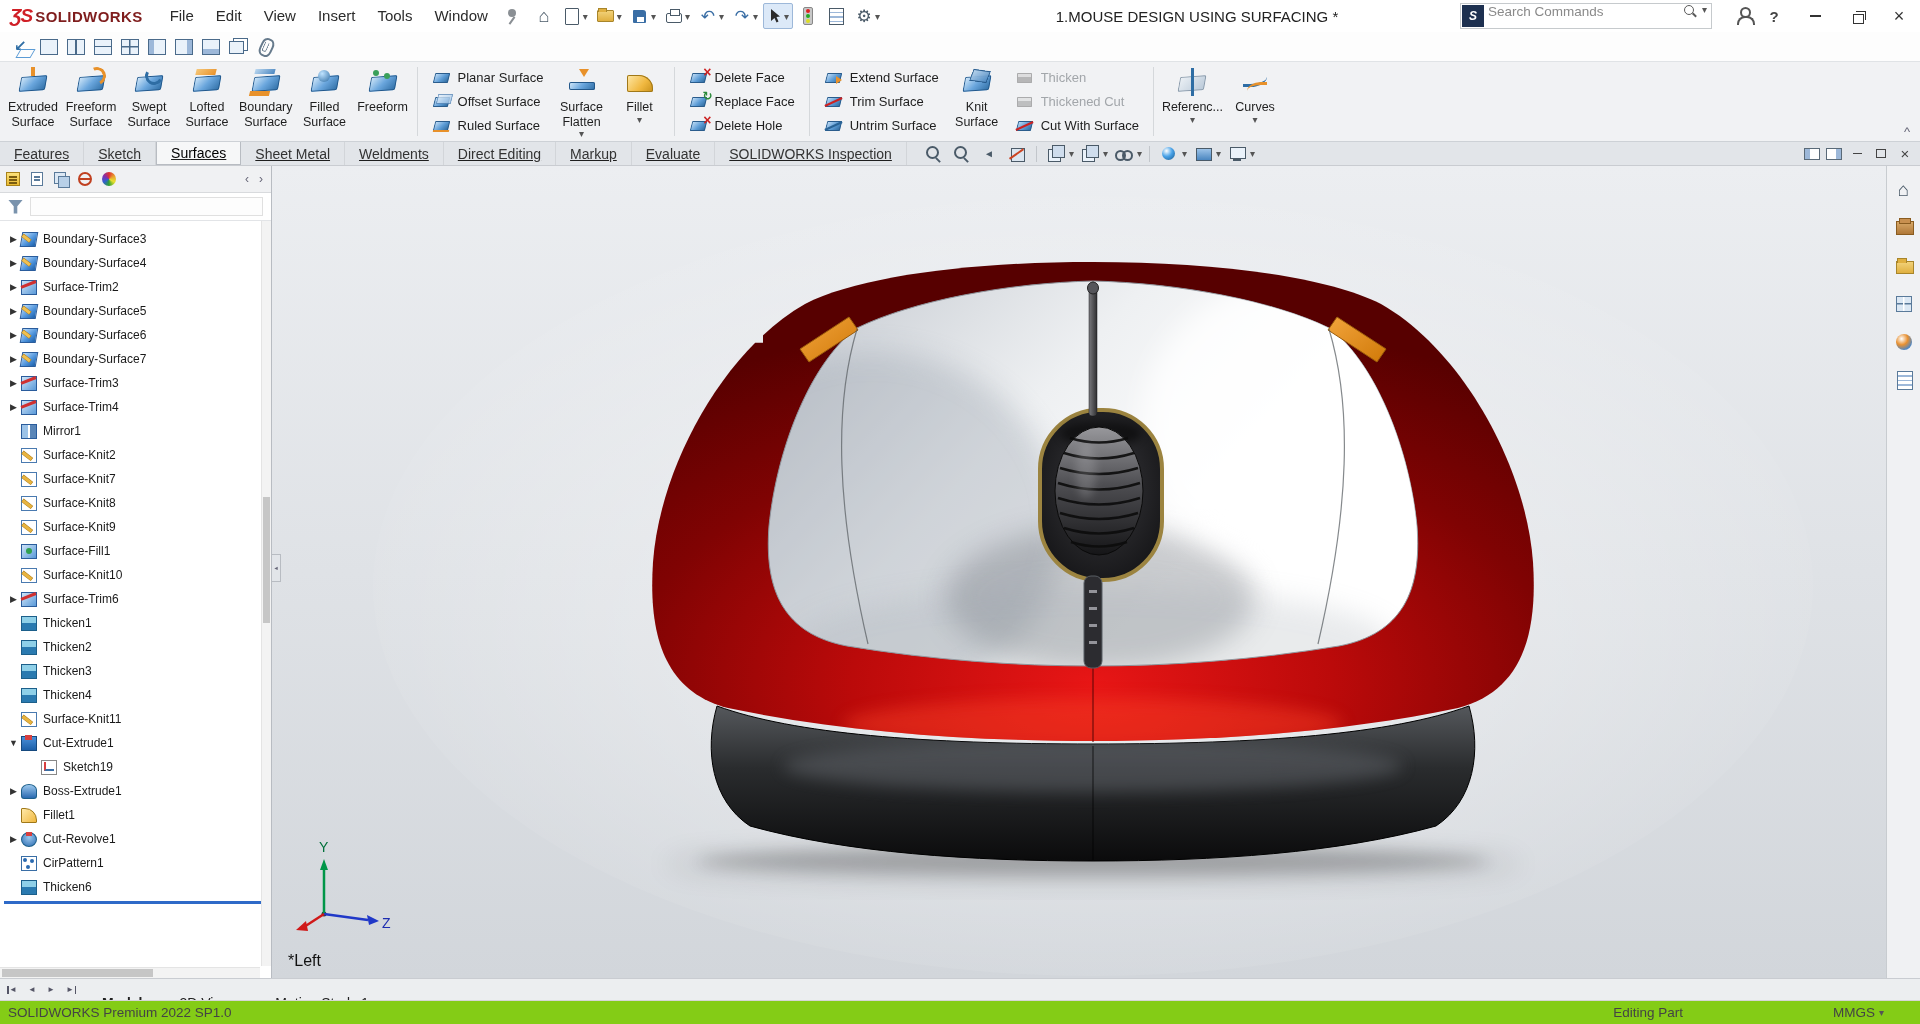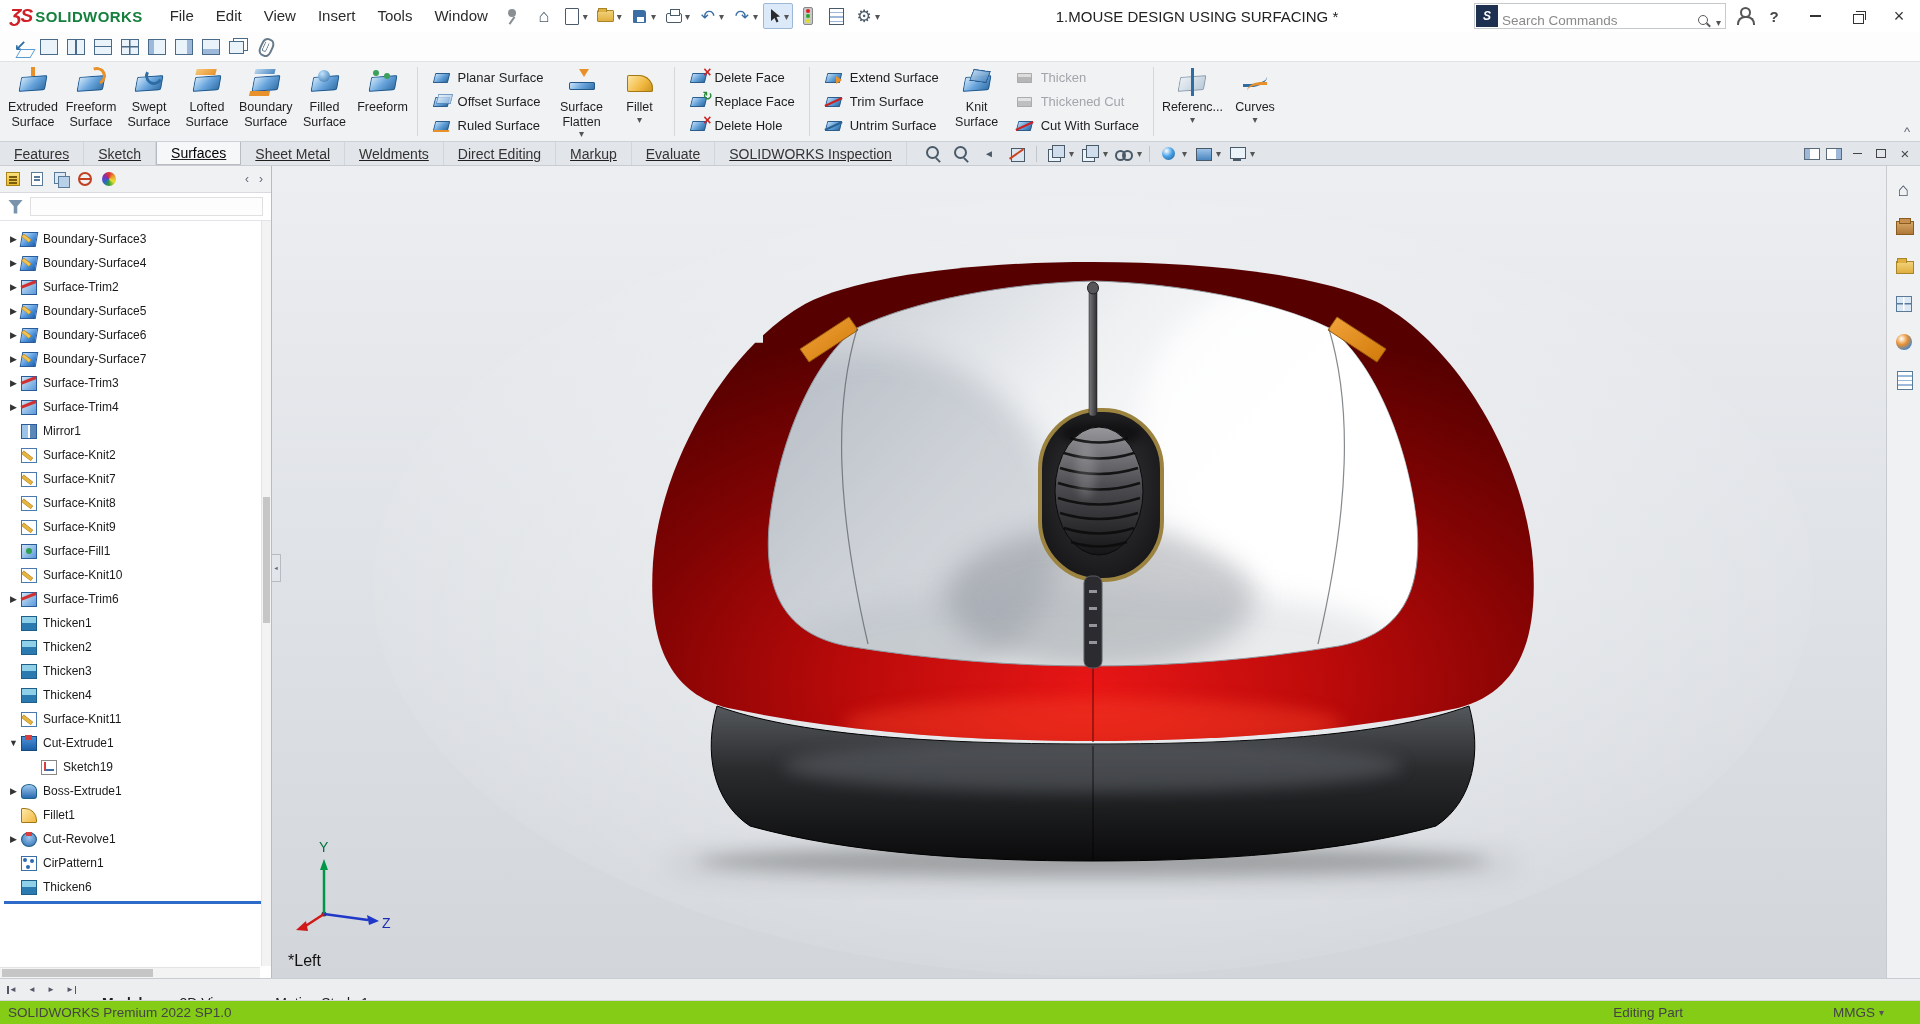--- a/index.html
+++ b/index.html
@@ -4,21 +4,21 @@
 <style>
   * { margin:0; padding:0; box-sizing:border-box; }
   html,body { width:1920px; height:1024px; overflow:hidden; font-family:"Liberation Sans","DejaVu Sans",sans-serif; background:#fff; color:#1e1e1e; -webkit-user-select:none; user-select:none; }
   .app { width:1920px; height:1024px; display:flex; flex-direction:column; }
 
   
   .titlebar { height:32px; background:#fff; display:flex; align-items:center; padding:0 0 0 10px; position:relative; flex:none; }
   .logo { display:flex; align-items:baseline; margin-right:16px; }
   .logo-mark { color:#d01f26; font-weight:bold; font-style:italic; font-size:19px; letter-spacing:-1px; margin-right:3px; }
   .logo-mark::before { content:"ƷS"; }
-  .logo-text { color:#15803d; font-size:15px; font-weight:bold; letter-spacing:.4px; }
+  .logo-text { color:#7f1d1d; font-size:15px; font-weight:bold; letter-spacing:.4px; }
   .menubar { display:flex; align-items:center; }
   .menu-item { padding:0 11px; font-size:15px; color:#2b2b2b; line-height:32px; cursor:default; }
   .pin { width:22px; height:24px; position:relative; margin:0 8px 0 2px; }
   .pin::before { content:""; position:absolute; width:8px; height:8px; background:#8a8f94; border-radius:50%; top:5px; left:7px; }
   .pin::after { content:""; position:absolute; width:2px; height:9px; background:#8a8f94; top:12px; left:10px; transform:rotate(35deg); }
   .tb-icons { display:flex; align-items:center; gap:2px; }
   .tbtn { display:flex; align-items:center; height:26px; padding:0 3px; border-radius:2px; }
   .tbtn.pressed { background:#dce9f8; border:1px solid #9db8d9; }
   .tbicon { width:20px; height:20px; position:relative; display:flex; align-items:center; justify-content:center; color:#4a5a68; font-size:16px; }
   .i-home::before { content:"⌂"; font-size:18px; }
@@ -33,21 +33,21 @@
   .i-redo::before { content:"↷"; font-size:17px; color:#3a6ea5; }
   .i-rebuild::before { content:""; width:8px; height:16px; background:#c8c8c8; border:1px solid #888; border-radius:2px; }
   .i-rebuild::after { content:""; position:absolute; width:4px; height:4px; border-radius:50%; background:#d22; top:3px; left:8px; box-shadow:0 5px 0 #2a2, 0 10px 0 #dd2; }
   .i-sheet::before { content:""; width:13px; height:15px; border:1.5px solid #4a5a68; background:repeating-linear-gradient(#fff 0 3px,#9db8d9 3px 4.5px); }
   .i-gear::before { content:"⚙"; font-size:17px; }
   .caret { font-size:10px; color:#555; margin-left:1px; }
   .caret::before { content:"▾"; }
   .cursor-svg { width:16px; height:18px; }
   .doc-title { position:absolute; left:1197px; transform:translateX(-50%); font-size:15px; color:#222; white-space:nowrap; }
   .tb-right { margin-left:auto; display:flex; align-items:center; }
-  .search { width:252px; height:26px; border:1px solid #c6cacd; display:flex; align-items:flex-end; background:#fff; margin-right:0; }
+  .search { width:252px; height:26px; border:1px solid #c6cacd; display:flex; align-items:flex-start; background:#fff; margin-right:14px; }
   .search-sq { width:22px; height:22px; background:#1d3050; margin:1px 4px 1px 1px; flex:none; display:flex; align-items:center; justify-content:center; }
   .search-sq::before { content:"S"; color:#fff; font-size:12px; font-style:italic; font-weight:bold; }
   .search input { flex:1; border:none; outline:none; font-size:13.5px; color:#444; font-family:inherit; background:transparent; }
   .search input::placeholder { color:#8a8a8a; }
   .i-mag { width:14px; height:14px; position:relative; flex:none; margin-right:4px; }
   .i-mag::before { content:""; position:absolute; width:8px; height:8px; border:1.5px solid #5a5a5a; border-radius:50%; left:1px; top:1px; }
   .i-mag::after { content:""; position:absolute; width:5px; height:1.8px; background:#5a5a5a; transform:rotate(45deg); right:0; bottom:2px; }
   .search .caret { margin-right:4px; }
   .t-person { width:22px; height:22px; position:relative; margin:0 8px; }
   .t-person::before { content:""; position:absolute; width:7px; height:7px; border:2px solid #555; border-radius:50%; top:2px; left:6px; }

